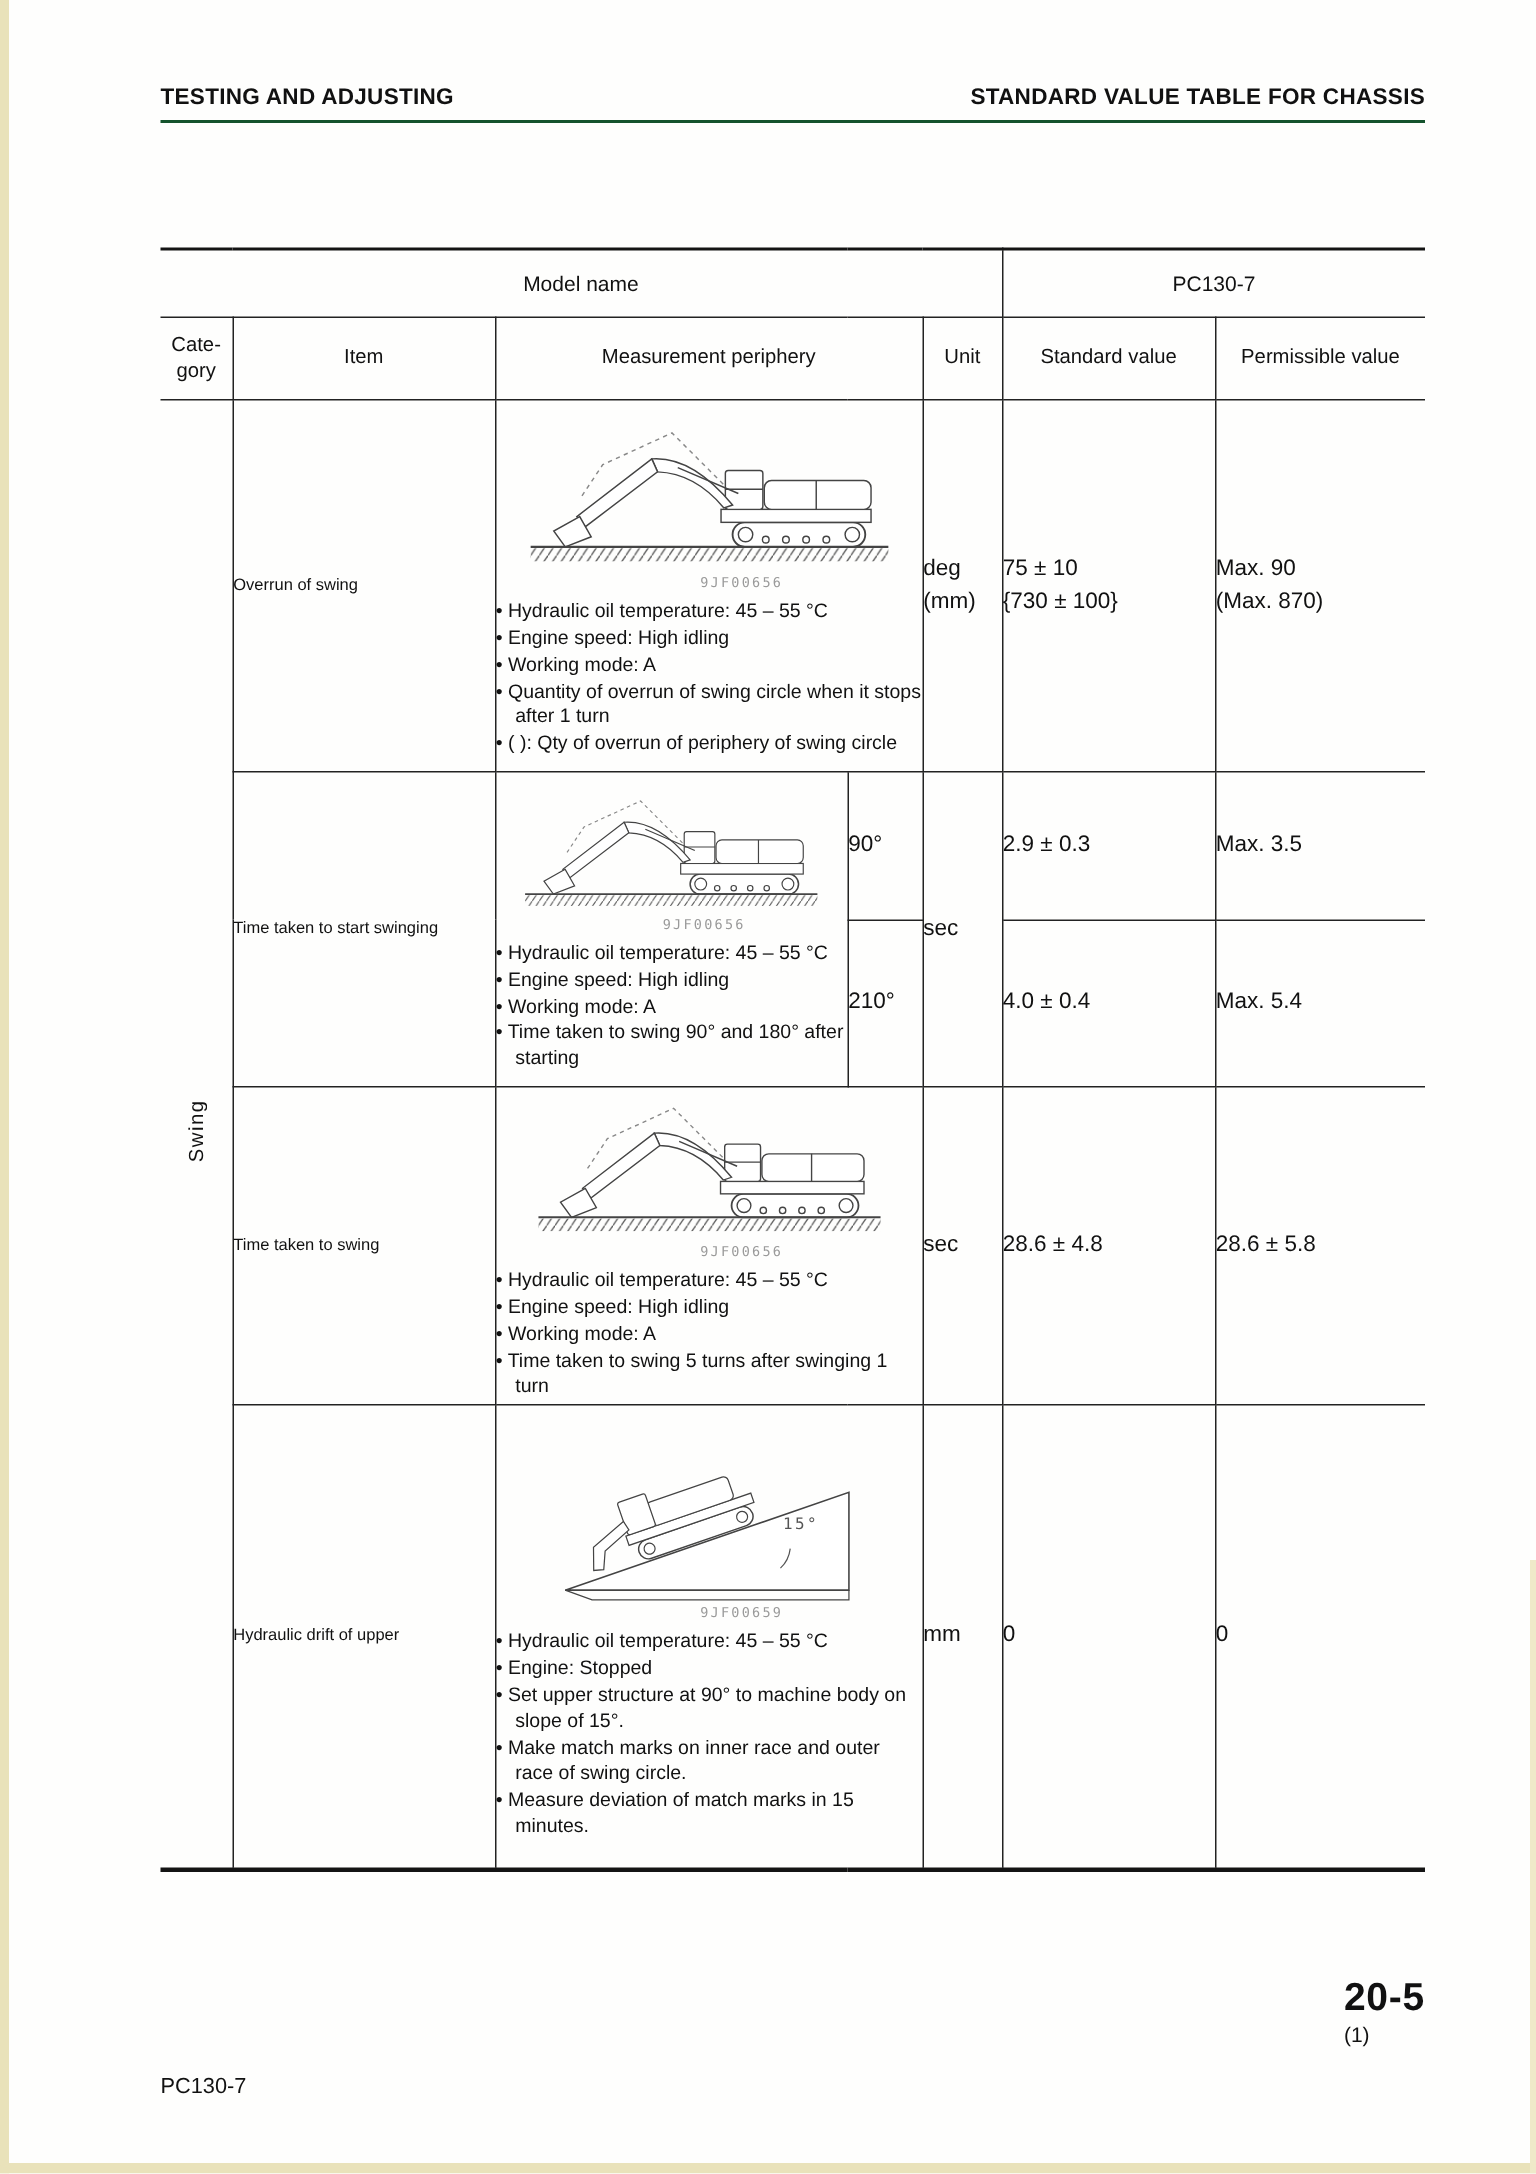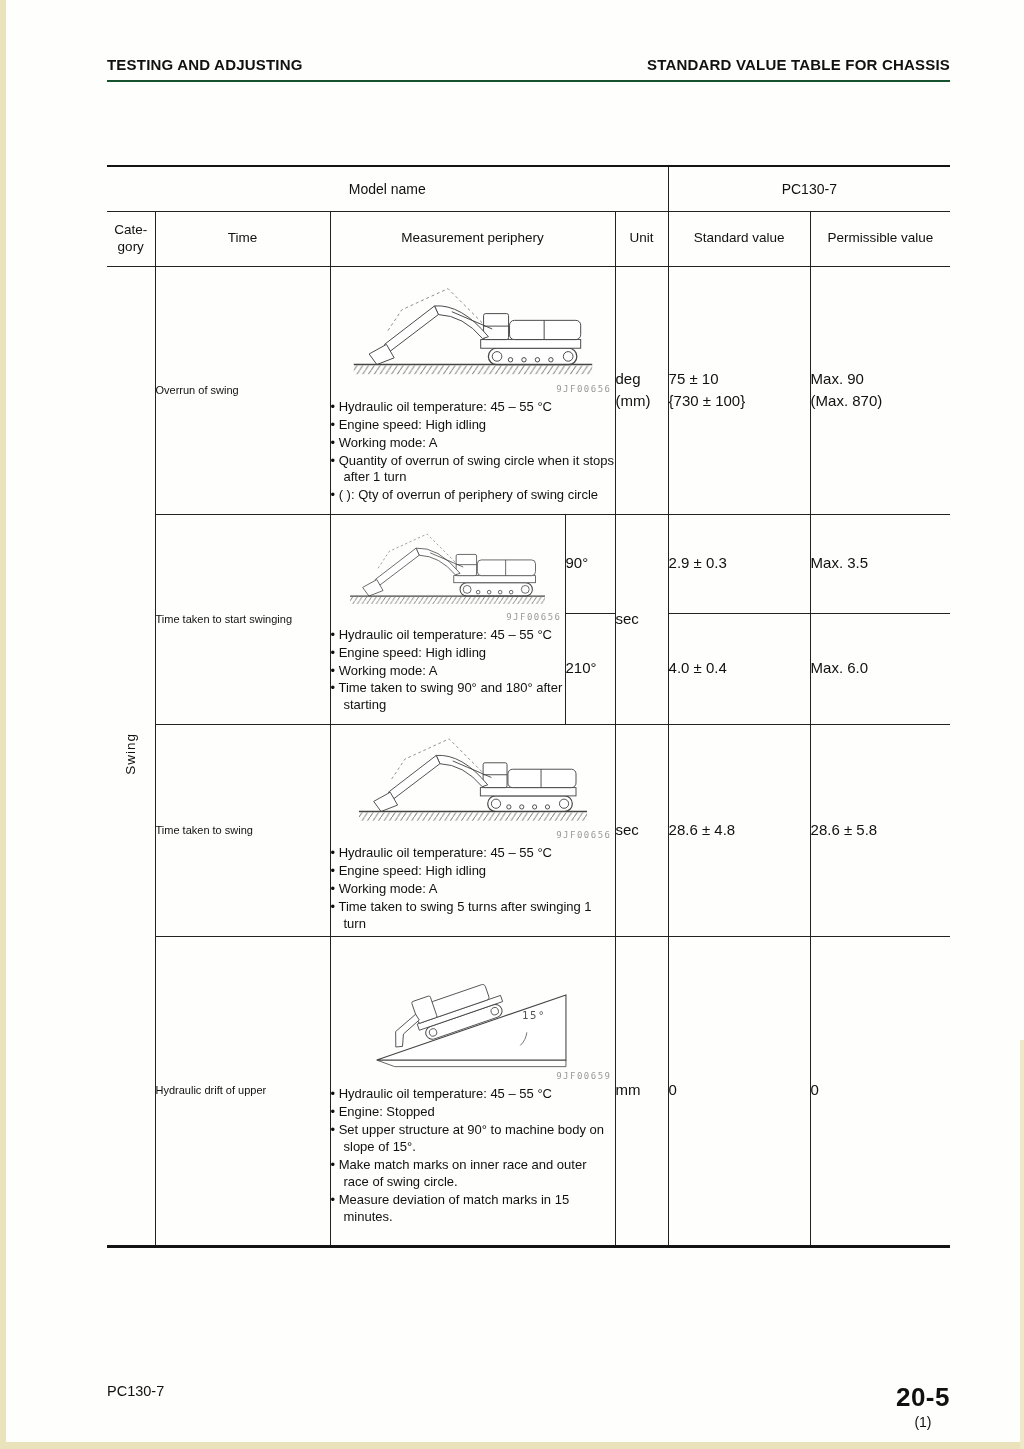--- a/index.html
+++ b/index.html
@@ -49,34 +49,34 @@
     writing-mode:vertical-rl; transform:rotate(180deg);
     font-size:13.5px; letter-spacing:1px;
   }
 
   .item-cell { padding:6px 6px 6px 10px; font-size:11px; line-height:1.3; }
 
   .cond-cell { padding:8px 10px 6px 10px; vertical-align:top; }
   .fig { text-align:center; }
   .fig svg { display:block; margin:0 auto; }
   .figcode {
-    text-align:right;
+    text-align:center;
     font-family:"DejaVu Sans Mono",monospace;
     font-size:9px; color:#9a9a9a; letter-spacing:1.5px;
     margin:1px 3px 5px 0;
     padding-left:47px;
   }
   .conds { font-size:13px; line-height:1.3; }
   .cond-item { padding-left:13px; text-indent:-13px; margin-bottom:1px; }
 
   .val { text-align:left; font-size:15px; white-space:pre-line; line-height:1.5; }
 
   
   .footer-model { position:absolute; left:107px; top:1383px; font-size:14.5px; }
-  .footer-page  { position:absolute; right:74px; top:1382px; text-align:center; }
+  .footer-page  { position:absolute; right:74px; top:1316px; text-align:left; }
   .footer-page-number { font-size:26px; font-weight:bold; letter-spacing:0.5px; }
   .footer-page-sub    { font-size:14px; margin-top:1px; }
 </style>
 </head>
 <body>
 
 <svg width="0" height="0" style="position:absolute" aria-hidden="true">
   <defs>
     <pattern id="hatch" width="6" height="9" patternUnits="userSpaceOnUse">
       <path d="M0,9 L6,0" stroke="#555" stroke-width="0.9" fill="none"></path>
@@ -144,21 +144,21 @@
 
   <tbody>
       <tr class="row-model">
     <td colspan="5" class="c">Model name</td>
     <td colspan="2" class="c">PC130-7</td>
   </tr>
 
   <tr class="row-headers">
     <td class="c pre">Cate-
 gory</td>
-    <td class="c">Time</td>
+    <td class="c">Item</td>
     <td colspan="2" class="c">Measurement periphery</td>
     <td class="c">Unit</td>
     <td class="c">Standard value</td>
     <td class="c">Permissible value</td>
   </tr>
 
   <tr style="height:248px">
     <td rowspan="5" class="cat-cell">
       <span class="vertical">Swing</span>
     </td>
@@ -204,21 +204,21 @@
     </td>
     <td class="val">90°</td>
     <td rowspan="2" class="val">sec</td>
     <td class="val">2.9 ± 0.3</td>
     <td class="val">Max. 3.5</td>
   </tr>
 
   <tr style="height:111px">
     <td class="val">210°</td>
     <td class="val">4.0 ± 0.4</td>
-    <td class="val">Max. 6.0</td>
+    <td class="val">Max. 5.4</td>
   </tr>
 
   <tr style="height:212px">
     <td class="item-cell">Time taken to swing</td>
     <td colspan="2" class="cond-cell">
       <div class="fig">
         <svg viewBox="0 0 260 112" width="240" height="103">
               <use href="#excavator-side"></use>
             </svg>
       </div>

